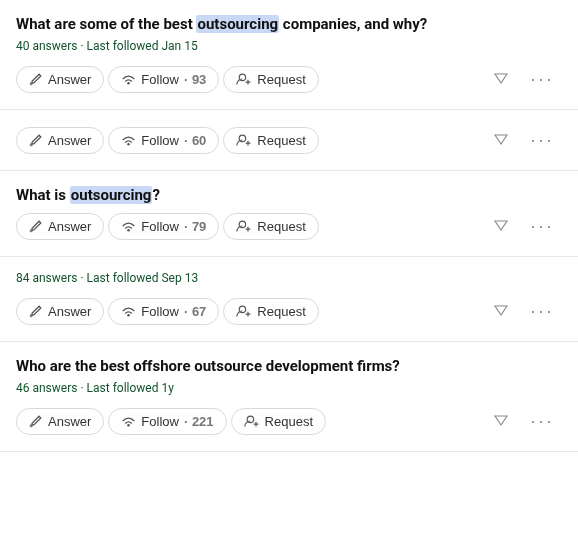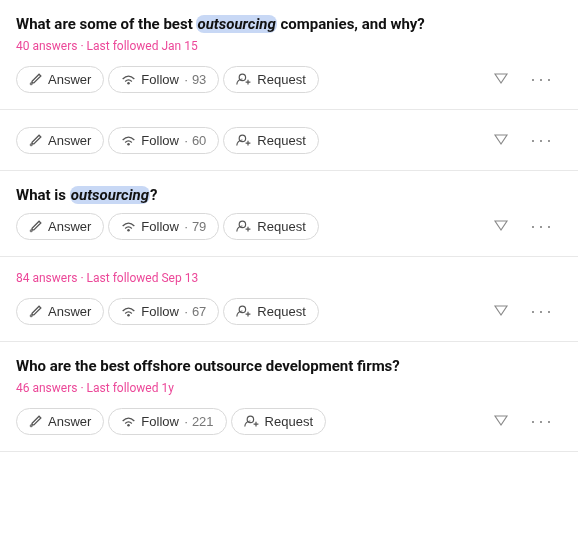--- a/index.html
+++ b/index.html
@@ -16,27 +16,26 @@
     }
     .question-title {
       font-size: 15px;
       font-weight: 700;
       color: #111;
       margin-bottom: 4px;
       line-height: 1.4;
     }
     .question-title .highlight {
       background-color: #c8d8f5;
-      border-radius: 8px;
+      border-radius: 2px;
       padding: 0 1px;
-      font-style: italic;
     }
     .question-meta {
       font-size: 12px;
-      color: #ec4899;
+      color: #14532d;
       margin-bottom: 10px;
     }
     .question-meta span + span::before {
       content: ' · ';
     }
     .action-bar {
       display: flex;
       align-items: center;
       gap: 4px;
     }
@@ -61,21 +60,21 @@
       border: none;
       cursor: pointer;
       padding: 5px 8px;
       color: #777;
       font-size: 16px;
       display: inline-flex;
       align-items: center;
     }
     .follow-count {
       color: #777;
-      font-weight: 400;
+      font-weight: 700;
     }
   </style>
 </head>
 <body>
 
 <div id="questions-container">
     <div class="question-item">
       <div class="question-title">What are some of the best <span class="highlight">outsourcing</span> companies, and why?</div>
       <div class="question-meta"><span>40 answers</span><span>Last followed Jan 15</span></div>
       <div class="action-bar">

